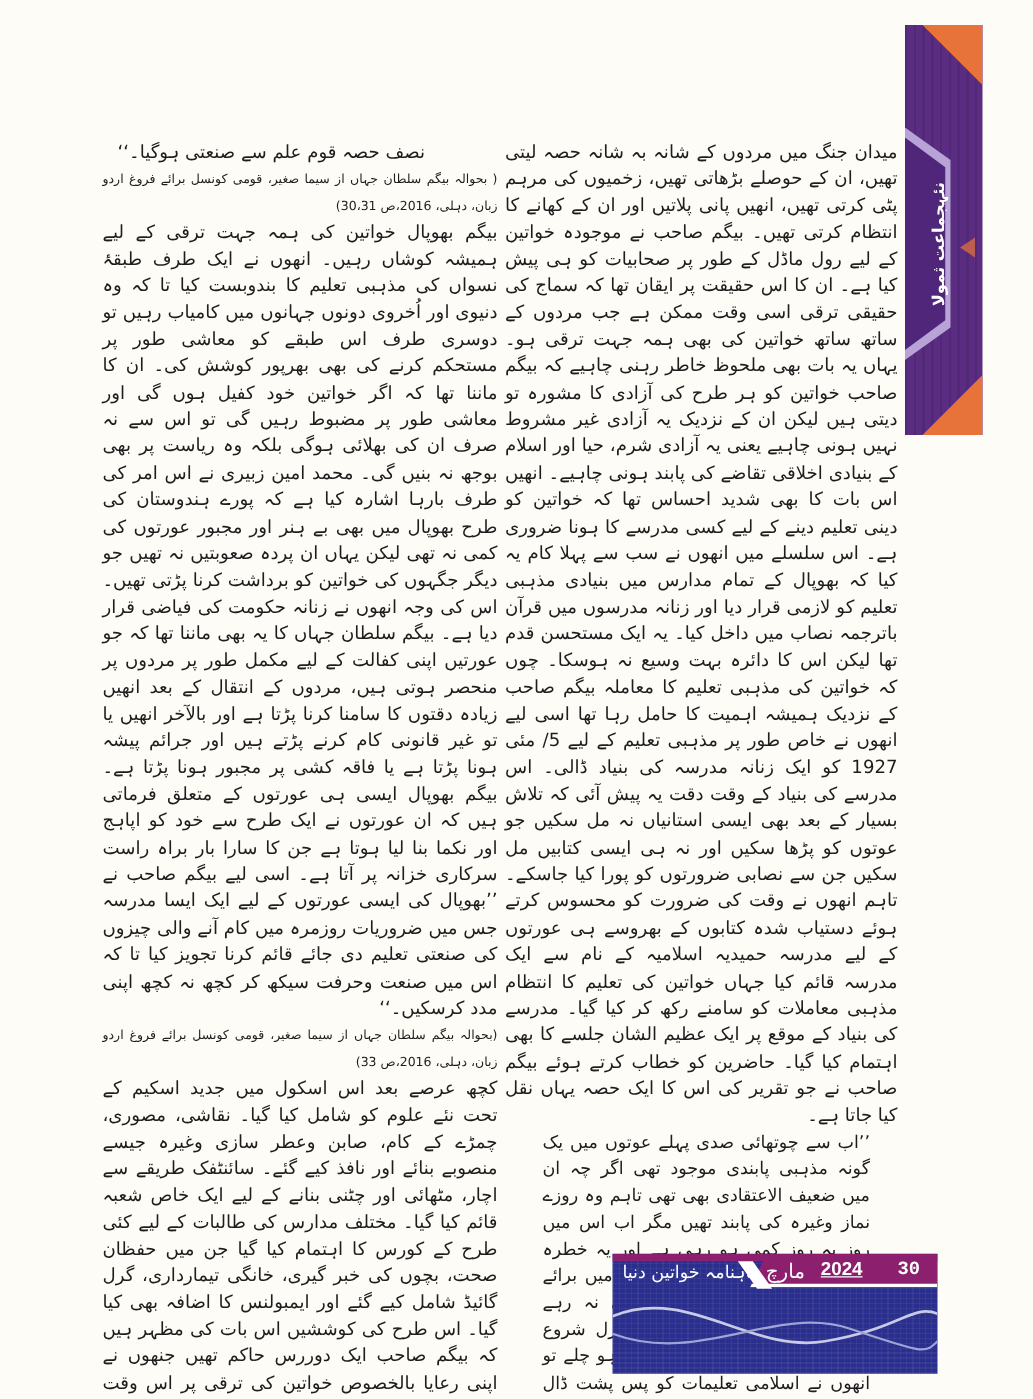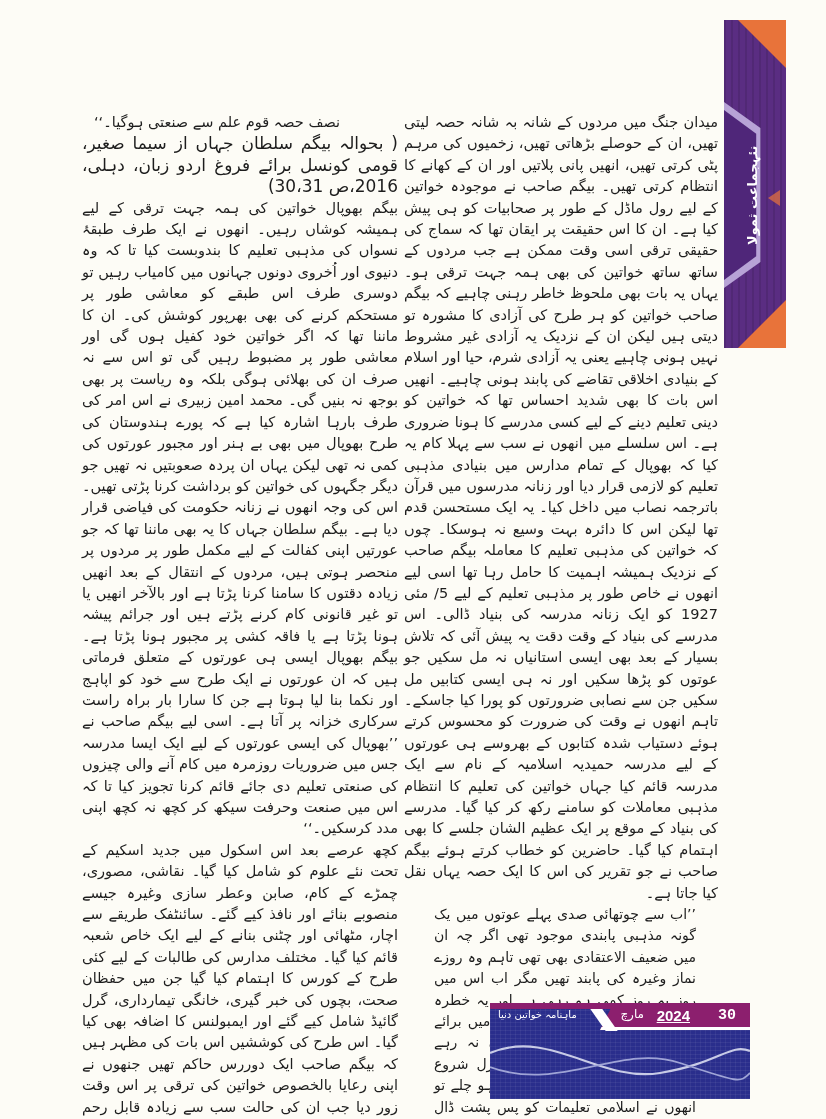--- a/index.html
+++ b/index.html
@@ -54,21 +54,21 @@
     .column {
       position:absolute; top:112px; direction:rtl; text-align:justify;
       text-align-last:right;
       font-family:"DejaVu Sans", sans-serif; font-size:14.5px; line-height:21.4px;
       color:#1d1d1d;
     }
     .col-right { left:404px; width:314px; }
     .col-left  { left:82px;  width:316px; }
     .column p { margin:0; }
     .quote { padding-right:22px; padding-left:30px; font-size:14px; }
-    .ref { font-size:17px; }
+    .ref { font-size:10px; }
     .centered { padding-right:58px; }
 
     
     .footer {
       position:absolute; left:490px; top:1003px; width:260px; height:96px;
       background:#2a2e8c; overflow:hidden;
     }
     .footer .dots {
       position:absolute; inset:0;
       background: repeating-linear-gradient(0deg, rgba(255,255,255,0.06) 0 1px, transparent 1px 4px),
@@ -89,24 +89,24 @@
     .footer .page-num {
       position:absolute; right:14px; top:4px; color:#fff; font-weight:bold; font-size:15px;
       font-family:Liberation Mono, monospace;
     }
     .footer .year {
       position:absolute; right:60px; top:4px; color:#fff; font-weight:bold; font-size:15px;
       font-family:"Liberation Sans", sans-serif;
       text-decoration:underline;
     }
     .footer .month {
-      position:absolute; right:106px; top:4px; color:#fff; font-size:12px; direction:rtl;
+      position:absolute; right:106px; top:4px; color:#fff; font-size:16px; direction:rtl;
     }
     .footer .mag-title {
-      position:absolute; left:8px; top:6px; color:#fff; font-size:10px; direction:rtl;
+      position:absolute; left:8px; top:6px; color:#fff; font-size:14px; direction:rtl;
     }
     .footer svg.waves { position:absolute; left:0; top:30px; }
   </style>
 </head>
 <body>
 
 <div class="page">
 
   <div class="side-tab">
     <div class="stripes"></div>
@@ -120,20 +120,21 @@
 
   <div class="column col-right">
     <p>میدان جنگ میں مردوں کے شانہ بہ شانہ حصہ لیتی تھیں، ان کے حوصلے بڑھاتی تھیں، زخمیوں کی مرہم پٹی کرتی تھیں، انھیں پانی پلاتیں اور ان کے کھانے کا انتظام کرتی تھیں۔ بیگم صاحب نے موجودہ خواتین کے لیے رول ماڈل کے طور پر صحابیات کو ہی پیش کیا ہے۔ ان کا اس حقیقت پر ایقان تھا کہ سماج کی حقیقی ترقی اسی وقت ممکن ہے جب مردوں کے ساتھ ساتھ خواتین کی بھی ہمہ جہت ترقی ہو۔ یہاں یہ بات بھی ملحوظ خاطر رہنی چاہیے کہ بیگم صاحب خواتین کو ہر طرح کی آزادی کا مشورہ تو دیتی ہیں لیکن ان کے نزدیک یہ آزادی غیر مشروط نہیں ہونی چاہیے یعنی یہ آزادی شرم، حیا اور اسلام کے بنیادی اخلاقی تقاضے کی پابند ہونی چاہیے۔ انھیں اس بات کا بھی شدید احساس تھا کہ خواتین کو دینی تعلیم دینے کے لیے کسی مدرسے کا ہونا ضروری ہے۔ اس سلسلے میں انھوں نے سب سے پہلا کام یہ کیا کہ بھوپال کے تمام مدارس میں بنیادی مذہبی تعلیم کو لازمی قرار دیا اور زنانہ مدرسوں میں قرآن باترجمہ نصاب میں داخل کیا۔ یہ ایک مستحسن قدم تھا لیکن اس کا دائرہ بہت وسیع نہ ہوسکا۔ چوں کہ خواتین کی مذہبی تعلیم کا معاملہ بیگم صاحب کے نزدیک ہمیشہ اہمیت کا حامل رہا تھا اسی لیے انھوں نے خاص طور پر مذہبی تعلیم کے لیے 5/ مئی 1927 کو ایک زنانہ مدرسہ کی بنیاد ڈالی۔ اس مدرسے کی بنیاد کے وقت دقت یہ پیش آئی کہ تلاش بسیار کے بعد بھی ایسی استانیاں نہ مل سکیں جو عوتوں کو پڑھا سکیں اور نہ ہی ایسی کتابیں مل سکیں جن سے نصابی ضرورتوں کو پورا کیا جاسکے۔ تاہم انھوں نے وقت کی ضرورت کو محسوس کرتے ہوئے دستیاب شدہ کتابوں کے بھروسے ہی عورتوں کے لیے مدرسہ حمیدیہ اسلامیہ کے نام سے ایک مدرسہ قائم کیا جہاں خواتین کی تعلیم کا انتظام مذہبی معاملات کو سامنے رکھ کر کیا گیا۔ مدرسے کی بنیاد کے موقع پر ایک عظیم الشان جلسے کا بھی اہتمام کیا گیا۔ حاضرین کو خطاب کرتے ہوئے بیگم صاحب نے جو تقریر کی اس کا ایک حصہ یہاں نقل کیا جاتا ہے۔</p>
     <p class="quote">’’اب سے چوتھائی صدی پہلے عوتوں میں یک گونہ مذہبی پابندی موجود تھی اگر چہ ان میں ضعیف الاعتقادی بھی تھی تاہم وہ روزے نماز وغیرہ کی پابند تھیں مگر اب اس میں روز بہ روز کمی ہو رہی ہے اور یہ خطرہ صاف نظر آرہا ہے کہ آئندہ نسل میں برائے نام بھی مذہب کی حرمت باقی نہ رہے گی۔۔۔ جب مسلمانوں کا دور تنزل شروع ہوا اور وہ اپنے محاسن سے عاری ہو چلے تو انھوں نے اسلامی تعلیمات کو پس پشت ڈال دیا تو مسلمان عورتوں کے مرتبہ اور وقار میں بھی فرق آنا شروع ہوا اور علم کا دروازہ بھی ان پر بند کیا جانے لگا یہاں تک کہ یہ</p>
   </div>
 
   <div class="column col-left">
     <p class="centered">نصف حصہ قوم علم سے صنعتی ہوگیا۔‘‘</p>
     <p class="ref">( بحوالہ بیگم سلطان جہاں از سیما صغیر، قومی کونسل برائے فروغ اردو زبان، دہلی، 2016،ص 30،31)</p>
     <p>بیگم بھوپال خواتین کی ہمہ جہت ترقی کے لیے ہمیشہ کوشاں رہیں۔ انھوں نے ایک طرف طبقۂ نسواں کی مذہبی تعلیم کا بندوبست کیا تا کہ وہ دنیوی اور اُخروی دونوں جہانوں میں کامیاب رہیں تو دوسری طرف اس طبقے کو معاشی طور پر مستحکم کرنے کی بھی بھرپور کوشش کی۔ ان کا ماننا تھا کہ اگر خواتین خود کفیل ہوں گی اور معاشی طور پر مضبوط رہیں گی تو اس سے نہ صرف ان کی بھلائی ہوگی بلکہ وہ ریاست پر بھی بوجھ نہ بنیں گی۔ محمد امین زبیری نے اس امر کی طرف بارہا اشارہ کیا ہے کہ پورے ہندوستان کی طرح بھوپال میں بھی بے ہنر اور مجبور عورتوں کی کمی نہ تھی لیکن یہاں ان پردہ صعوبتیں نہ تھیں جو دیگر جگہوں کی خواتین کو برداشت کرنا پڑتی تھیں۔ اس کی وجہ انھوں نے زنانہ حکومت کی فیاضی قرار دیا ہے۔ بیگم سلطان جہاں کا یہ بھی ماننا تھا کہ جو عورتیں اپنی کفالت کے لیے مکمل طور پر مردوں پر منحصر ہوتی ہیں، مردوں کے انتقال کے بعد انھیں زیادہ دقتوں کا سامنا کرنا پڑتا ہے اور بالآخر انھیں یا تو غیر قانونی کام کرنے پڑتے ہیں اور جرائم پیشہ ہونا پڑتا ہے یا فاقہ کشی پر مجبور ہونا پڑتا ہے۔ بیگم بھوپال ایسی ہی عورتوں کے متعلق فرماتی ہیں کہ ان عورتوں نے ایک طرح سے خود کو اپاہج اور نکما بنا لیا ہوتا ہے جن کا سارا بار براہ راست سرکاری خزانہ پر آتا ہے۔ اسی لیے بیگم صاحب نے ’’بھوپال کی ایسی عورتوں کے لیے ایک ایسا مدرسہ جس میں ضروریات روزمرہ میں کام آنے والی چیزوں کی صنعتی تعلیم دی جائے قائم کرنا تجویز کیا تا کہ اس میں صنعت وحرفت سیکھ کر کچھ نہ کچھ اپنی مدد کرسکیں۔‘‘</p>
+    <p class="ref">(بحوالہ بیگم سلطان جہاں از سیما صغیر، قومی کونسل برائے فروغ اردو زبان، دہلی، 2016،ص 33)</p>
     <p>کچھ عرصے بعد اس اسکول میں جدید اسکیم کے تحت نئے علوم کو شامل کیا گیا۔ نقاشی، مصوری، چمڑے کے کام، صابن وعطر سازی وغیرہ جیسے منصوبے بنائے اور نافذ کیے گئے۔ سائنٹفک طریقے سے اچار، مٹھائی اور چٹنی بنانے کے لیے ایک خاص شعبہ قائم کیا گیا۔ مختلف مدارس کی طالبات کے لیے کئی طرح کے کورس کا اہتمام کیا گیا جن میں حفظان صحت، بچوں کی خبر گیری، خانگی تیمارداری، گرل گائیڈ شامل کیے گئے اور ایمبولنس کا اضافہ بھی کیا گیا۔ اس طرح کی کوششیں اس بات کی مظہر ہیں کہ بیگم صاحب ایک دوررس حاکم تھیں جنھوں نے اپنی رعایا بالخصوص خواتین کی ترقی پر اس وقت زور دیا جب ان کی حالت سب سے زیادہ قابل رحم تھی۔ بیگم سلطان جہاں کی کوششوں سے اہل بھوپال کے شعور کو بلوغت ملی</p>
   </div>
 
   <div class="footer">
     <div class="dots"></div>
     <div class="magenta-bar"></div>
     <div class="magenta"></div>
     <div class="white-slash"></div>
     <span class="page-num">30</span>
     <span class="year">2024</span>

